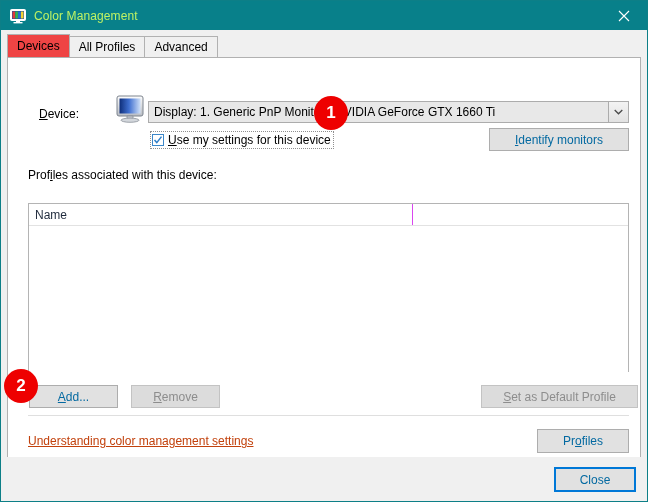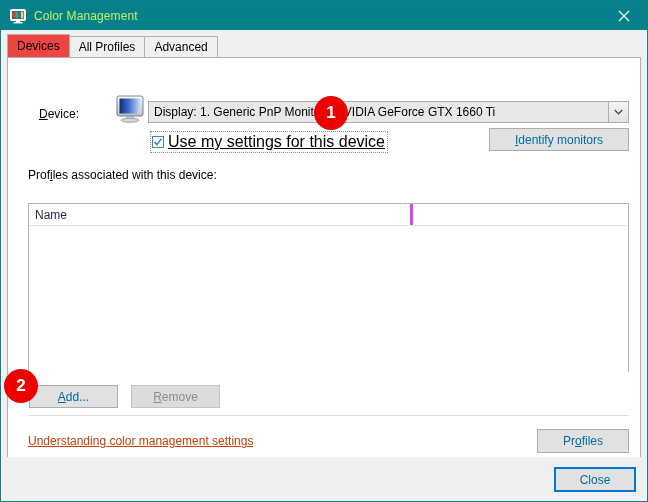--- a/index.html
+++ b/index.html
@@ -171,21 +171,21 @@
     width: 12px;
     height: 12px;
     box-sizing: border-box;
     border: 1px solid #3c87c9;
     background: #ffffff;
     position: relative;
     flex: 0 0 auto;
     margin-right: 4px;
   }
   .checkbox svg { position: absolute; left: 0; top: 0; }
-  .checkrow-label { font-size: 16px; white-space: nowrap; text-decoration: underline; }
+  .checkrow-label { font-size: 12px; white-space: nowrap; }
 
   
   .btn {
     box-sizing: border-box;
     border: 1px solid #adadad;
     background: #e1e1e1;
     font-family: "Liberation Sans", sans-serif;
     font-size: 12px;
     color: #0369a1;
     display: flex;
@@ -228,21 +228,21 @@
     height: 21px;
     border-bottom: 1px solid #e2e2e2;
   }
   .lv-col {
     box-sizing: border-box;
     font-size: 12px;
     color: #1f2a3c;
     display: flex;
     align-items: center;
     padding-left: 6px;
-    border-right: 3px solid #d946ef;
+    border-right: 1px solid #d946ef;
     height: 21px;
   }
   .lv-col.c1 { width: 384px; }
   .lv-col.c2 { width: 190px; }
   .lv-col.c3 { flex: 1 1 auto; border-right: none; }
   .lv-body { height: 146px; background: #ffffff; }
 
   
   .sep {
     position: absolute;
@@ -399,20 +399,23 @@
         </div>
         <div class="lv-body"></div>
       </div>
 
       <button class="btn btn-add">
         <span><span class="u">A</span>dd...</span>
       </button>
       <button class="btn btn-remove disabled">
         <span><span class="u">R</span>emove</span>
       </button>
+      <button class="btn btn-setdef disabled">
+        <span><span class="u">S</span>et as Default Profile</span>
+      </button>
 
       <div class="sep"></div>
 
       <a class="link">Understanding color management settings</a>
 
       <button class="btn btn-profiles">
         <span>Pr<span class="u">o</span>files</span>
       </button>
     </div>
 

